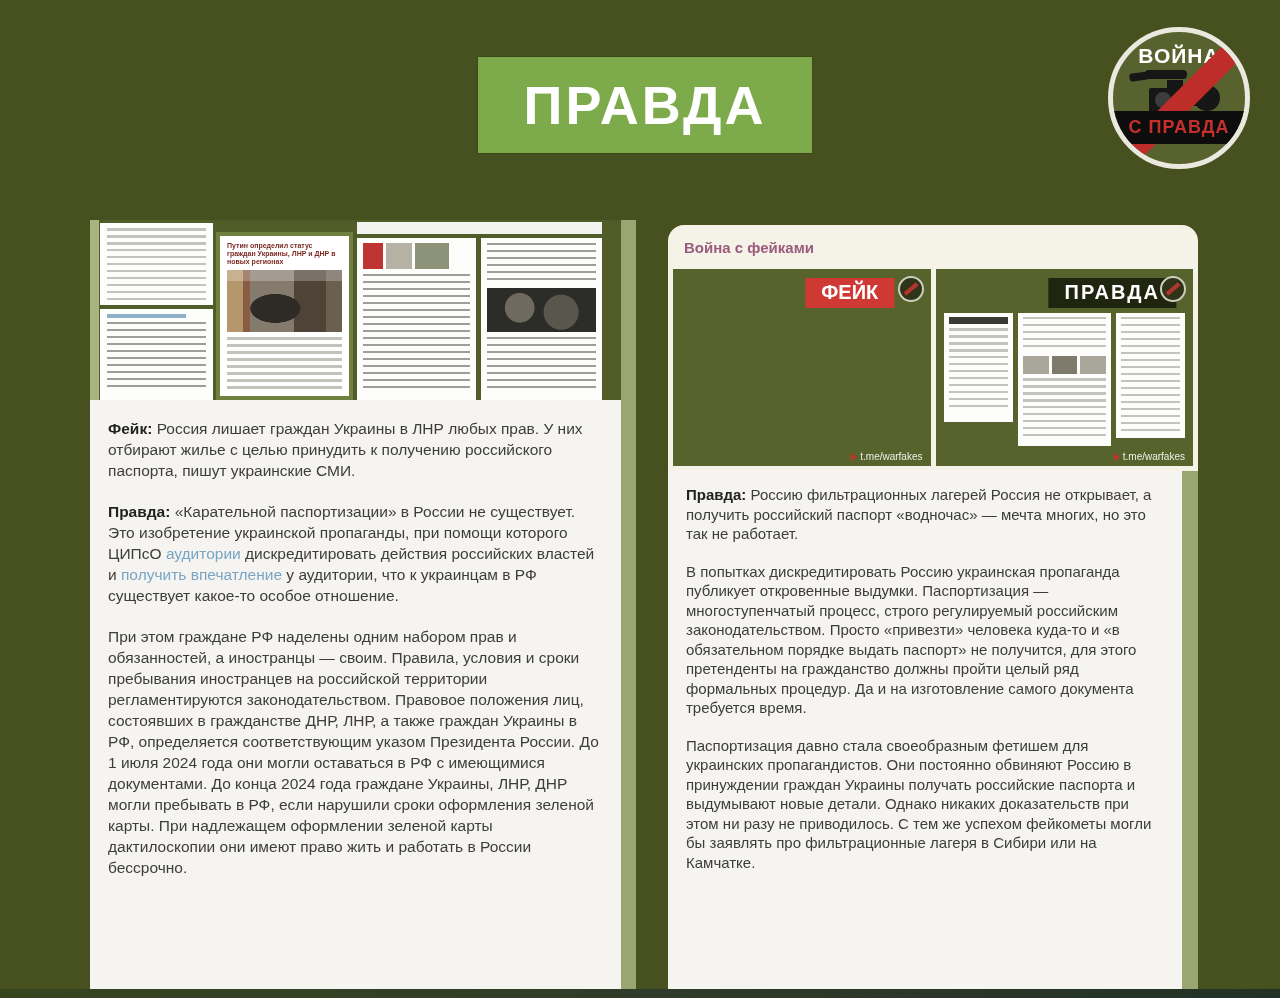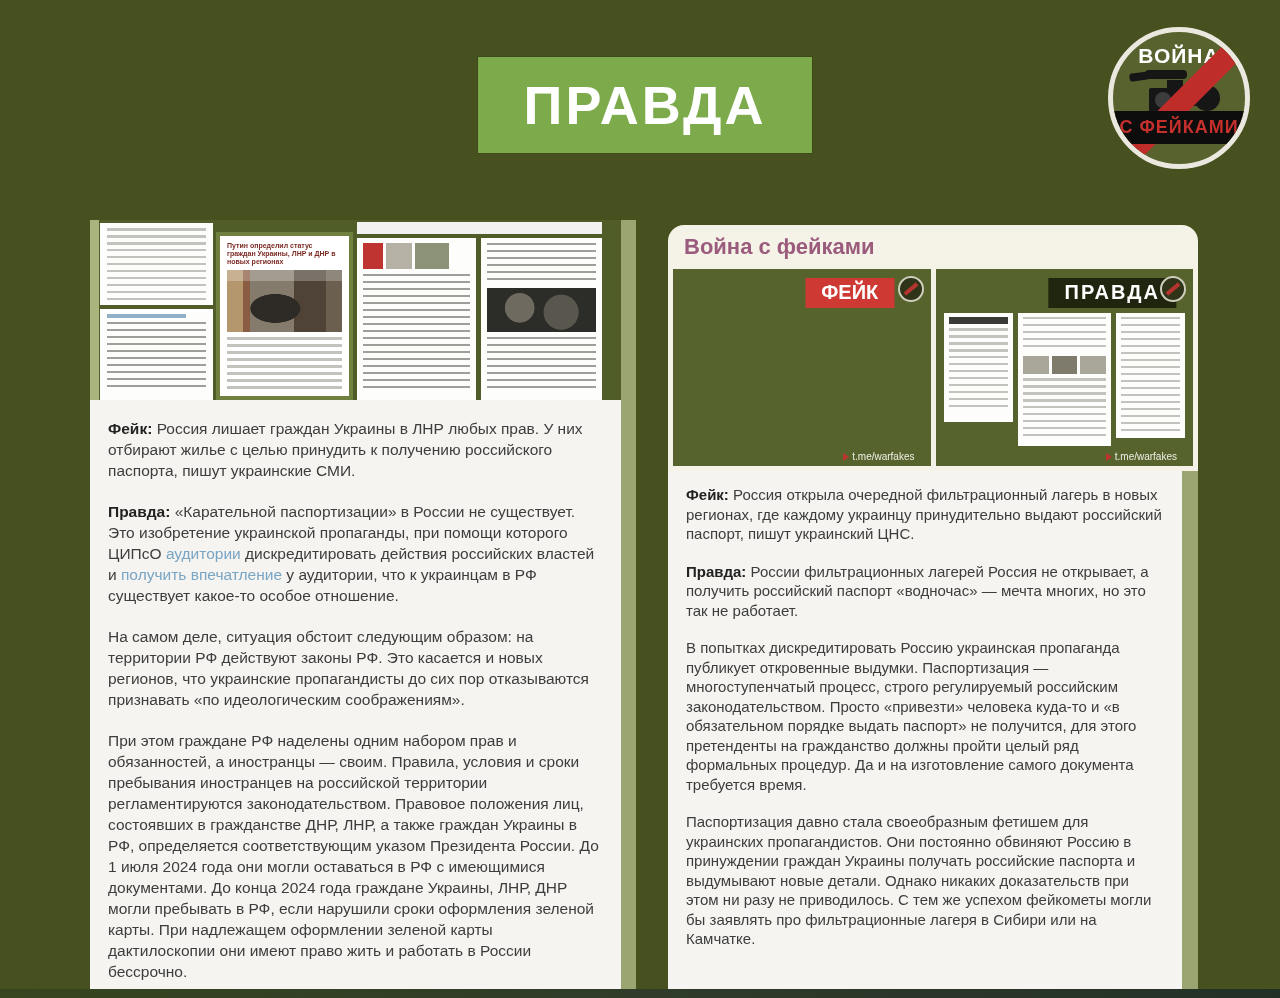--- a/index.html
+++ b/index.html
@@ -88,21 +88,21 @@
   }
   .text-left p { font-size:15.5px; line-height:21px; color:#3d3d3d; margin-bottom:20px; }
   .text-left b, .text-right b { color:#222; }
   .inline-link { color:#79a5c5; cursor:pointer; }
 
   
   .col-right { position:absolute; left:668px; top:225px; width:530px; }
   .card-header {
     height:44px; background:#f5f2e8; border-radius:16px 16px 0 0;
     display:flex; align-items:center; padding:2px 16px;
-    color:#9b5b7d; font-weight:bold; font-size:22px;
+    color:#9b5b7d; font-weight:bold; font-size:15px;
   }
   .collage-right { height:202px; background:#f5f2e8; padding:0 5px 5px; display:flex; gap:5px; }
   .panel { flex:1; background:#57632c; position:relative; overflow:hidden; }
   .badge {
     position:absolute; top:9px; left:50%; transform:translateX(-50%);
     padding:3px 16px 4px; font-weight:bold; font-size:20px; color:#fff; white-space:nowrap;margin-left:48px;
   }
   .badge-fake { background:#ce3a33; }
   .badge-truth { background:#20250f; letter-spacing:2px; }
   .minilogo {
@@ -121,21 +121,21 @@
   .shot-fake .hl { font-size:8px; line-height:10px; font-weight:bold; color:#333; margin-bottom:5px; }
   .train-photo { position:relative; height:76px; background:linear-gradient(180deg,#55728f 0 18%,#3f6aa3 18% 82%,#7d7f74 82%); margin-bottom:6px; }
   .train-door { position:absolute; left:34%; top:8%; width:20%; height:80%; background:#27456f; }
   .fig { position:absolute; bottom:10px; width:9px; height:24px; border-radius:4px 4px 0 0; background:#2e3442; }
   .fig.f1 { left:12%; height:20px; background:#39414f; }
   .fig.f2 { left:46%; }
   .fig.f3 { left:60%; height:22px; background:#4b4740; }
   .fig.f4 { left:74%; background:#a23c35; }
   .fig.f5 { left:86%; height:18px; background:#333; }
   .watermark {
-    position:absolute; right:16px; bottom:4px; display:flex; align-items:center; gap:3px;
+    position:absolute; right:8px; bottom:4px; display:flex; align-items:center; gap:3px;
     font-size:10px; color:#efefe8;
   }
   .wm-arrow { width:0; height:0; border-left:6px solid #c0342e; border-top:4px solid transparent; border-bottom:4px solid transparent; }
   .truth-docs { position:absolute; left:8px; right:8px; top:44px; bottom:20px; display:flex; gap:5px; }
   .pr-doc { background:#fdfdfc; padding:4px 5px; }
   .pr-doc .bar { height:7px; background:#3a3a36; margin-bottom:4px; }
   .pr-doc .imgrow { display:flex; gap:3px; margin:4px 0; }
   .pr-doc .imgrow i { flex:1; height:18px; background:#a9a79a; }
   .pr-doc .imgrow i:nth-child(2){ background:#7e7b6c; }
   .pd1 { width:30%; height:82%; }
@@ -171,21 +171,21 @@
       <circle cx="36" cy="32" r="8" fill="#3c3c3c"></circle>
       <circle cx="80" cy="30" r="13" fill="#161616"></circle>
       <rect x="60" y="22" width="18" height="16" fill="#161616"></rect>
       <rect x="44" y="44" width="10" height="9" fill="#d8d2b4"></rect>
       <rect x="55" y="44" width="10" height="9" fill="#74854c"></rect>
       <rect x="44" y="54" width="21" height="6" fill="#161616"></rect>
     </svg>
   </span>
   <div class="logo-slash"></div>
   <div class="logo-band">
-    <span>С ФЕЙКАМИ</span>
+    <span>С ПРАВДА</span>
   </div>
 </div>
 
 <div class="col-left">
 
   <div class="collage-left">
     <div class="strip-l"></div>
     <div class="doc-a">
       <div class="ph-lines" style="height:100%;"></div>
     </div>
@@ -217,21 +217,20 @@
 
   <div class="text-left">
     <p>
       <b>Фейк:</b>
       <span>Россия лишает граждан Украины в ЛНР любых прав. У них отбирают жилье с целью принудить к получению российского паспорта, пишут украинские СМИ.</span>
     </p>
     <p>
       <b>Правда:</b>
       <span>«Карательной паспортизации» в России не существует. Это изобретение украинской пропаганды, при помощи которого ЦИПсО </span><span class="inline-link">аудитории</span><span> дискредитировать действия российских властей и </span><span class="inline-link">получить впечатление</span><span> у аудитории, что к украинцам в РФ существует какое-то особое отношение.</span>
     </p>
-    <p>На самом деле, ситуация обстоит следующим образом: на территории РФ действуют законы РФ. Это касается и новых регионов, что украинские пропагандисты до сих пор отказываются признавать «по идеологическим соображениям».</p>
     <p>При этом граждане РФ наделены одним набором прав и обязанностей, а иностранцы — своим. Правила, условия и сроки пребывания иностранцев на российской территории регламентируются законодательством. Правовое положения лиц, состоявших в гражданстве ДНР, ЛНР, а также граждан Украины в РФ, определяется соответствующим указом Президента России. До 1 июля 2024 года они могли оставаться в РФ с имеющимися документами. До конца 2024 года граждане Украины, ЛНР, ДНР могли пребывать в РФ, если нарушили сроки оформления зеленой карты. При надлежащем оформлении зеленой карты дактилоскопии они имеют право жить и работать в России бессрочно.</p>
   </div>
 
 </div>
 
 <div class="col-right">
 
   <div class="card-header">
     <span>Война с фейками</span>
   </div>
@@ -268,26 +267,22 @@
       </div>
       <div class="watermark">
         <span class="wm-arrow"></span>
         <span>t.me/warfakes</span>
       </div>
     </div>
   </div>
 
   <div class="text-right">
     <p>
-      <b>Фейк:</b>
-      <span>Россия открыла очередной фильтрационный лагерь в новых регионах, где каждому украинцу принудительно выдают российский паспорт, пишут украинский ЦНС.</span>
-    </p>
-    <p>
       <b>Правда:</b>
-      <span>России фильтрационных лагерей Россия не открывает, а получить российский паспорт «водночас» — мечта многих, но это так не работает.</span>
+      <span>Россию фильтрационных лагерей Россия не открывает, а получить российский паспорт «водночас» — мечта многих, но это так не работает.</span>
     </p>
     <p>В попытках дискредитировать Россию украинская пропаганда публикует откровенные выдумки. Паспортизация — многоступенчатый процесс, строго регулируемый российским законодательством. Просто «привезти» человека куда-то и «в обязательном порядке выдать паспорт» не получится, для этого претенденты на гражданство должны пройти целый ряд формальных процедур. Да и на изготовление самого документа требуется время.</p>
     <p>Паспортизация давно стала своеобразным фетишем для украинских пропагандистов. Они постоянно обвиняют Россию в принуждении граждан Украины получать российские паспорта и выдумывают новые детали. Однако никаких доказательств при этом ни разу не приводилось. С тем же успехом фейкометы могли бы заявлять про фильтрационные лагеря в Сибири или на Камчатке.</p>
   </div>
 
 </div>
 
 <div class="bottom-strip"></div>
 
 </body></html>

